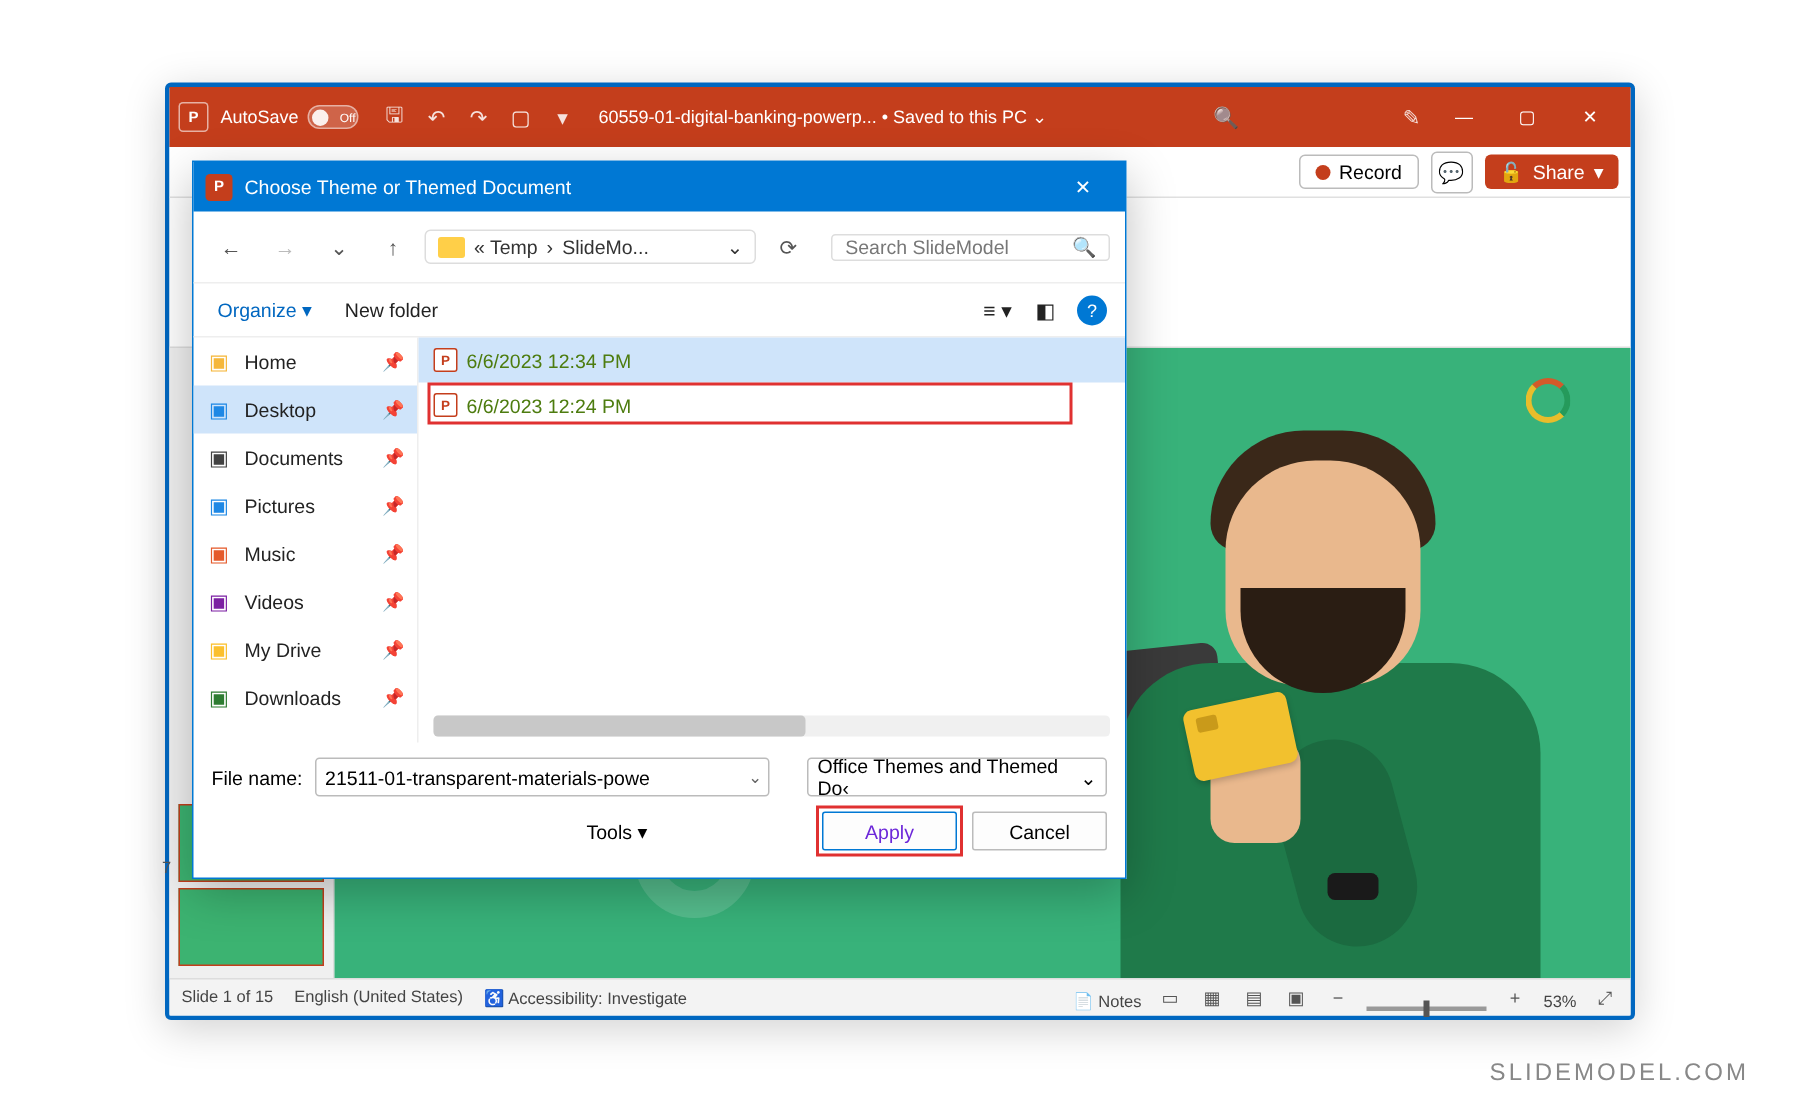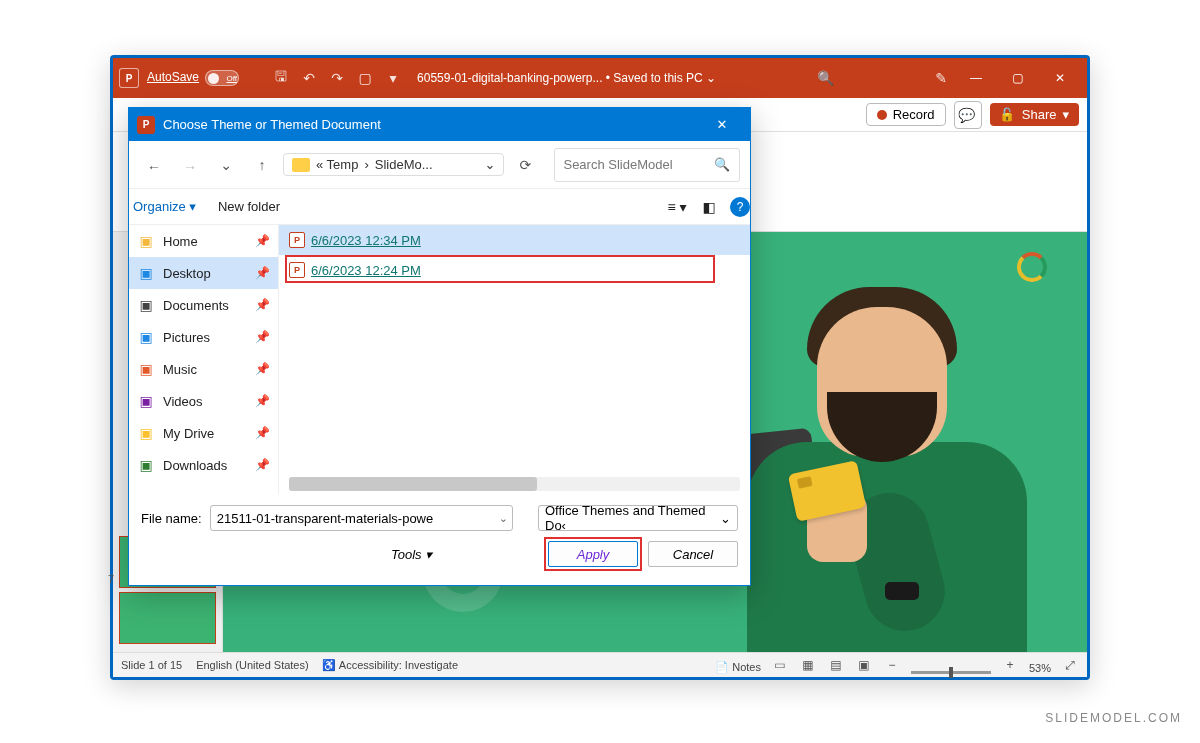--- a/index.html
+++ b/index.html
@@ -2,21 +2,21 @@
 <html><head>
 <meta charset="utf-8">
 <style>
 * { box-sizing: border-box; margin: 0; padding: 0; font-family: "Segoe UI", Arial, sans-serif; }
 body { background: #fff; width: 1200px; height: 743px; position: relative; overflow: hidden; }
 .outer-frame { position: absolute; left: 110px; top: 55px; width: 980px; height: 625px; border: 3px solid #0067c0; border-radius: 4px; background: #fff; box-shadow: 0 6px 28px rgba(0,0,0,.18); }
 
 
 .pp-titlebar { height: 40px; background: #c43e1c; display: flex; align-items: center; color: #fff; font-size: 12px; padding: 0 6px; }
 .pp-titlebar .pp-icon { width: 20px; height: 20px; border-radius: 3px; background: #c43e1c; border: 1px solid rgba(255,255,255,.6); display:flex;align-items:center;justify-content:center; font-size:10px; font-weight:700; margin-right: 8px;}
-.pp-titlebar .autosave { display:flex; gap:6px; margin-right:28px;text-decoration:underline;}
+.pp-titlebar .autosave { display:flex; align-items:center; gap:6px; margin-right:10px;}
 .pp-titlebar .toggle { width: 34px; height: 16px; border-radius: 8px; background: rgba(255,255,255,.2); border:1px solid rgba(255,255,255,.5); position:relative; font-size:8px; display:flex; align-items:center; justify-content:flex-end; padding-right:1px;}
 .pp-titlebar .toggle::before { content:''; position:absolute; left:2px; top:1.5px; width:11px; height:11px; border-radius:50%; background:#fff; opacity:.9;}
 .pp-titlebar .tb-btn { width: 28px; height: 28px; display:flex; align-items:center; justify-content:center; color: rgba(255,255,255,.85); font-size: 14px; cursor:pointer;}
 .pp-titlebar .doc-title { flex: 0 0 auto; margin: 0 10px; font-size: 12px; white-space:nowrap; overflow:hidden; text-overflow:ellipsis; max-width: 300px;}
 .pp-titlebar .spacer { flex: 1; }
 .pp-titlebar .search-icon { margin: 0 10px;}
 .pp-titlebar .win-btn { width: 42px; height: 38px; display:flex;align-items:center;justify-content:center; color:#fff; font-size:12px; cursor:pointer;}
 
 
 .ribbon-row { height: 34px; background:#fff; border-bottom:1px solid #e0e0e0; display:flex; align-items:center; padding: 0 8px; gap: 2px;}
@@ -48,24 +48,24 @@
 
 .dialog { position:absolute; left: 128px; top: 107px; width: 623px; height: 479px; background:#fff; border:1px solid #0078d4; box-shadow: 0 10px 30px rgba(0,0,0,.25);}
 .dlg-title { height: 33px; background: #0078d4; color:#fff; display:flex; align-items:center; padding: 0 8px; font-size: 13px;}
 .dlg-title .pp-small { width:18px; height:18px; background:#c43e1c; border-radius:3px; display:flex;align-items:center;justify-content:center; font-size:10px; font-weight:700; margin-right:8px;}
 .dlg-title .x { margin-left:auto; width:40px; height:33px; display:flex;align-items:center;justify-content:center; cursor:pointer;}
 .dlg-nav { height: 48px; display:flex; align-items:center; padding: 0 10px; gap: 6px; border-bottom:1px solid #eee;}
 .dlg-nav .nav-btn { width:30px; height:30px; display:flex;align-items:center;justify-content:center; color:#555; font-size:14px; cursor:pointer;}
 .dlg-nav .nav-btn.disabled { color:#bbb; cursor:default;}
 .dlg-nav .crumb { display:flex; align-items:center; gap:6px; border:1px solid #ddd; border-radius:4px; padding: 3px 8px; font-size:13px; color:#333;}
 .dlg-nav .crumb .fld { width:18px; height:14px; background:#ffcf48; border-radius:2px;}
-.dlg-nav .search { flex:1; margin-left: 8px; border:1px solid #ddd; border-radius:3px; height:34px; display:flex;align-items:center; padding: 0 8px; color:#777; font-size:13px;}
+.dlg-nav .search { flex:1; margin-left: 8px; border:1px solid #ddd; border-radius:3px; height:18px; display:flex;align-items:center; padding: 0 8px; color:#777; font-size:13px;}
 .dlg-nav .search .sicon{ margin-left:auto; color:#555;}
 
-.dlg-toolbar { height:36px; display:flex; align-items:center; padding: 0 0; font-size:13px; color:#222; border-bottom:1px solid #eee;}
+.dlg-toolbar { height:36px; display:flex; align-items:center; padding: 0 12px; font-size:13px; color:#222; border-bottom:1px solid #eee;}
 .dlg-toolbar .org{ color:#0067c0; cursor:pointer; padding: 2px 4px;}
 .dlg-toolbar .nf { margin-left: 18px; cursor:pointer;}
 .dlg-toolbar .tb-right{ margin-left:auto; display:flex; gap:10px; align-items:center;}
 .dlg-toolbar .tbicon { width:22px; height:22px; display:flex;align-items:center;justify-content:center; cursor:pointer; font-size:14px;}
 .dlg-toolbar .help { width:20px;height:20px;border-radius:50%; background:#0078d4; color:#fff; font-size:12px; display:flex;align-items:center;justify-content:center;}
 
 .dlg-body { display:flex; height: 270px;}
 .dlg-side { width:150px; border-right:1px solid #eee; overflow:auto;}
 .side-item { height:32px; display:flex; align-items:center; gap:8px; padding: 0 8px; font-size:13px; color:#222; cursor:pointer;}
 .side-item.sel { background:#cfe4fa;}
@@ -74,49 +74,49 @@
 .ic-home{color:#f5b73a;} .ic-desk{color:#1e88e5;} .ic-doc{color:#424242;} .ic-pic{color:#1e88e5;} .ic-mus{color:#e55a2b;} .ic-vid{color:#7b1fa2;} .ic-drive{color:#fbc02d;} .ic-dl{color:#2e7d32;}
 
 .dlg-files { flex:1; position:relative;}
 .file-head { display:flex; height:30px; align-items:center; font-size:12px; color:#555; border-bottom:1px solid #eee; padding: 0 10px;}
 .file-head .cname{ flex:1;}
 .file-head .cdate{ width: 150px;}
 .file-row { display:flex; height:30px; align-items:center; font-size:13px; color:#222; padding: 0 10px; cursor:pointer;}
 .file-row.sel { background:#cfe4fa;}
 .file-row .ficon{ width:16px; height:16px; background:#fff; border:1px solid #c43e1c; border-radius:2px; display:flex;align-items:center;justify-content:center; color:#c43e1c; font-size:9px; font-weight:700; margin-right:6px;}
 .file-row .fname{ flex:1; overflow:hidden; white-space:nowrap; text-overflow:ellipsis; }
-.file-row .fdate{ width:150px; color:#0f766e;text-decoration:underline;}
+.file-row .fdate{ width:150px; color:#4d7c0f;}
 .hl-box { border: 2px solid #e03131; position:absolute;}
 .file-scroll { position:absolute; left:10px; right:10px; bottom: 4px; height:14px; background:#f0f0f0; border-radius:3px;}
 .file-scroll .thumb2 { position:absolute; left:0; width:55%; top:0; bottom:0; background:#c8c8c8; border-radius:3px;}
 
 .dlg-foot { padding: 10px 12px; display:flex; flex-direction:column; gap:10px;}
 .fn-row { display:flex; align-items:center; gap:8px; font-size:13px;}
 .fn-row .fn-input{ flex:1; height:26px; border:1px solid #bbb; border-radius:3px; padding: 0 6px; font-size:13px;}
 .fn-row .ft-select{ width:200px; height:26px; border:1px solid #bbb; border-radius:3px; padding: 0 6px; font-size:13px; display:flex; align-items:center; justify-content:space-between; cursor:pointer;}
-.btn-row { display:flex; align-items:center; justify-content:flex-end; gap:10px;font-style:italic;}
+.btn-row { display:flex; align-items:center; justify-content:flex-end; gap:10px;}
 .btn-row .tools{ margin-right:auto; margin-left: 250px; font-size:13px; cursor:pointer;}
 .dlg-btn { width: 90px; height: 26px; border:1px solid #bbb; background:#fdfdfd; font-size:13px; display:flex; align-items:center; justify-content:center; cursor:pointer; border-radius:2px;}
 .dlg-btn.primary { border-color:#0078d4; color:#6d28d9;}
 
 
 .illu { position:absolute; right: 20px; top: 20px; width: 380px; height: 400px;}
 .illu .logo { position:absolute; top: 0px; right: 20px; width: 30px; height:30px; border:4px solid #e8bd2b; border-top-color:#d35a2a; border-right-color:#259a5b; border-radius:50%;}
 .person-head{ position:absolute; top:55px; left:130px; width:130px; height:150px; background:#e9b88d; border-radius: 60px 60px 50px 50px;}
 .person-hair{ position:absolute; top:35px; left:120px; width:150px; height:80px; background:#3a2819; border-radius: 70px 70px 20px 20px;}
 .person-beard{ position:absolute; top:140px; left:140px; width:110px; height:70px; background:#2a1d13; border-radius: 0 0 55px 55px;}
 .person-body{ position:absolute; top:190px; left:60px; width:280px; height:220px; background:#1f7a4a; border-radius: 60px 60px 0 0;}
 .person-arm{ position:absolute; top:240px; left:170px; width:80px; height:140px; background:#1b6a40; border-radius: 40px; transform: rotate(-15deg);}
 .person-hand{ position:absolute; top:240px; left:120px; width:60px; height:70px; background:#e9b88d; border-radius: 16px;}
 .card{ position:absolute; top:215px; left:105px; width:70px; height:48px; background:#f2c12e; border-radius:6px; transform: rotate(-12deg); box-shadow: 0 2px 4px rgba(0,0,0,.2);}
 .card::after{ content:''; position:absolute; left:8px; top:6px; width:14px; height:10px; background:#c99a1a; border-radius:2px;}
 .watch{ position:absolute; top:330px; left:198px; width:34px; height:18px; background:#1a1a1a; border-radius:5px;}
 .terminal{ position:absolute; top:180px; left:40px; width:90px; height:120px; background:#3a3a3a; border-radius: 10px; transform: rotate(-6deg);}
 
-.watermark { position:absolute; right: 18px; bottom: 18px; font-size: 12px; letter-spacing: 2px; color:#888;}
+.watermark { position:absolute; right: 34px; bottom: 18px; font-size: 16px; letter-spacing: 2px; color:#888;}
 .circle-dec{ position:absolute; left:200px; bottom:40px; width:80px;height:80px;border:18px solid rgba(255,255,255,.15); border-radius:50%;}
 </style>
 </head>
 <body>
 
 <div class="outer-frame">
 
   <div class="pp-titlebar">
     <div class="pp-icon">P</div>
     <div class="autosave">

